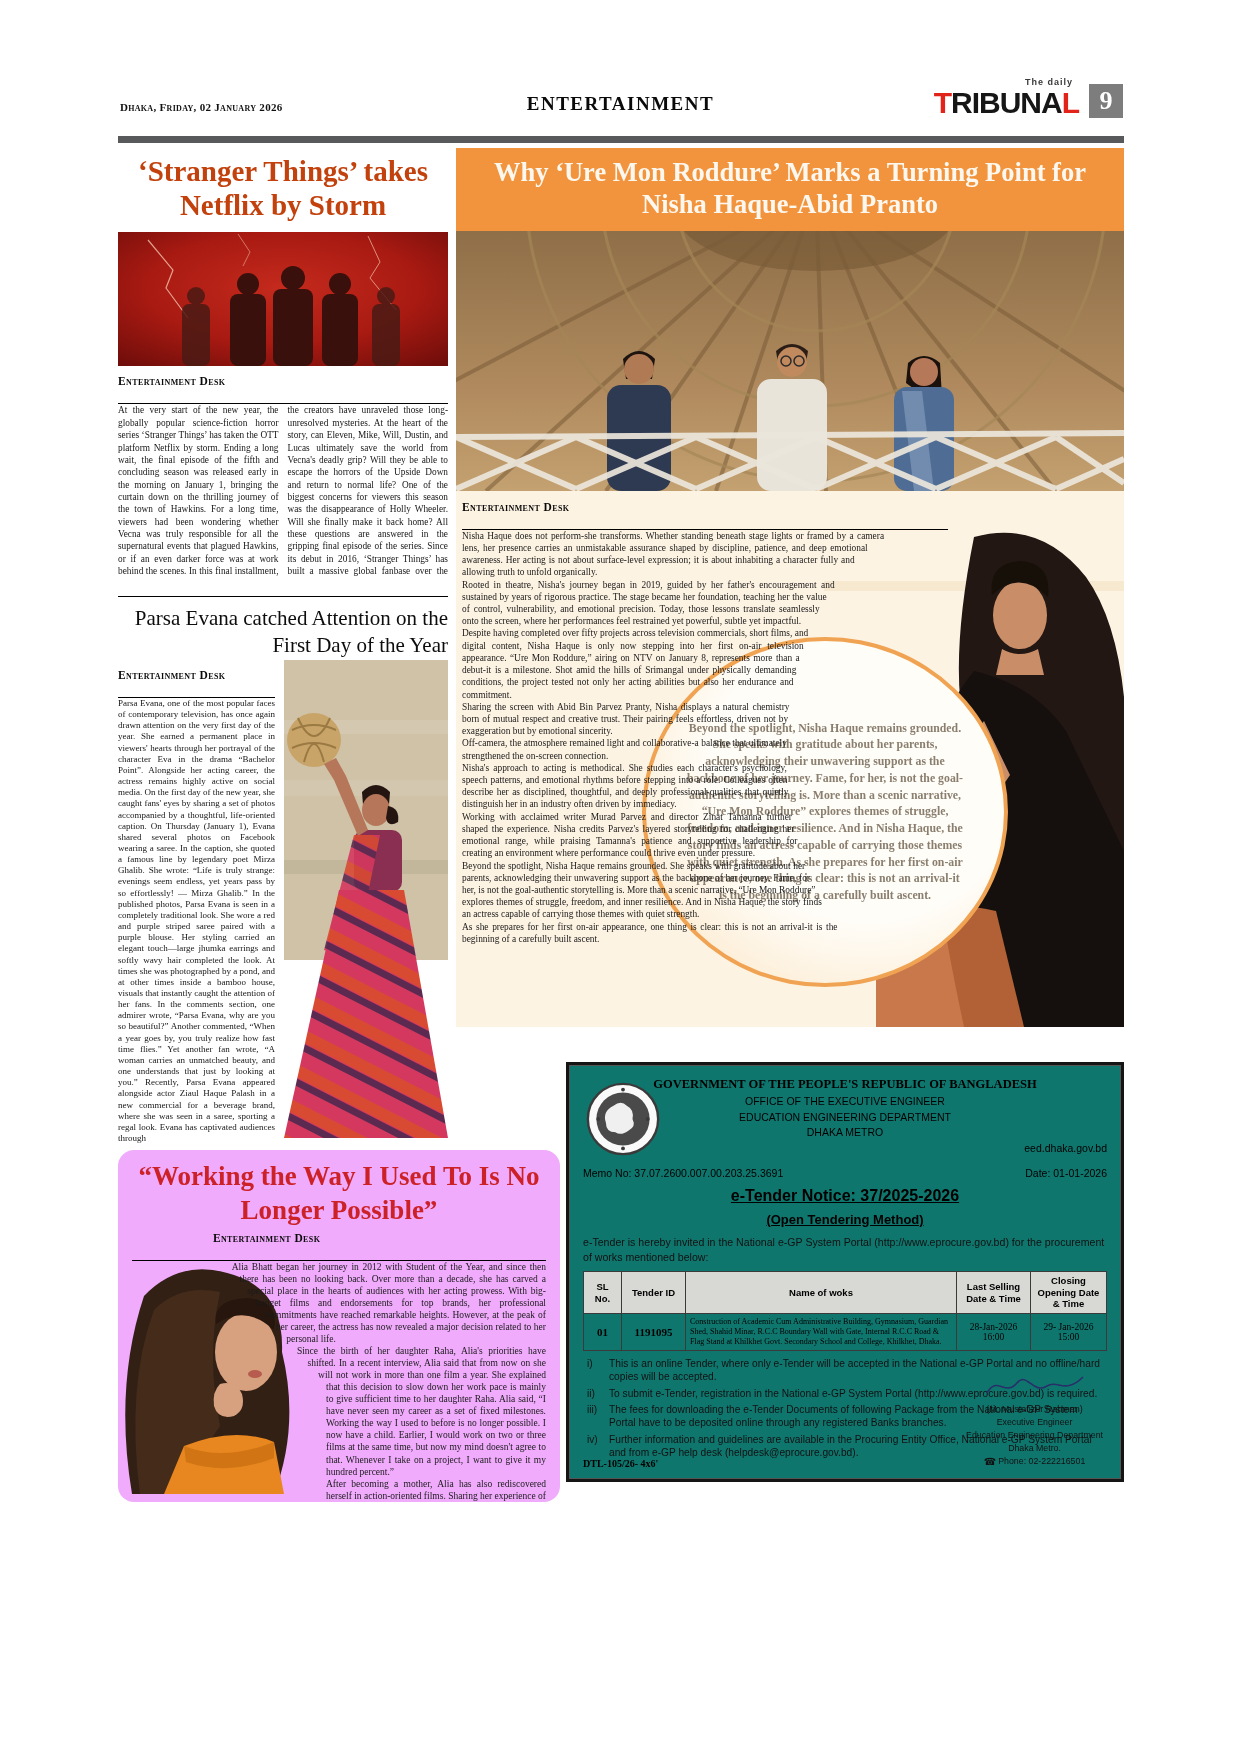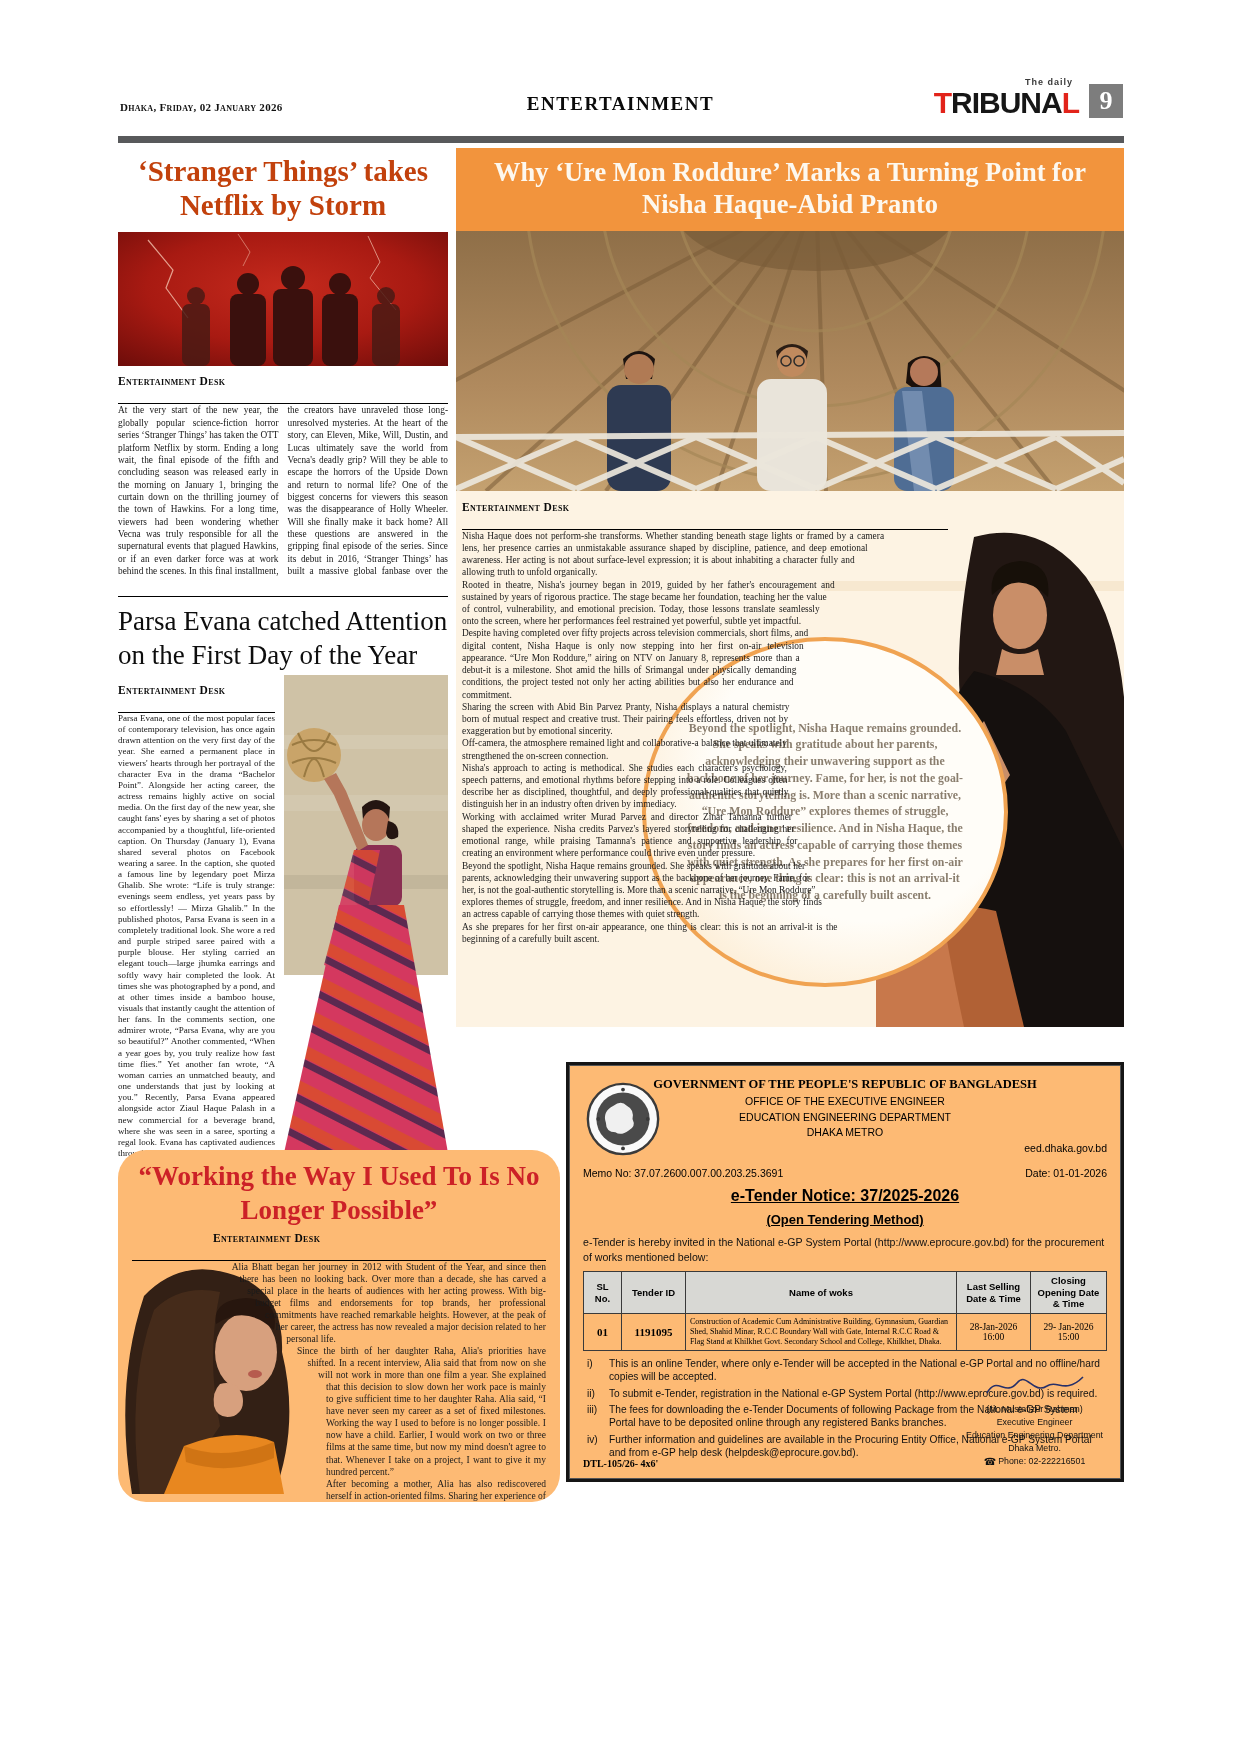--- a/index.html
+++ b/index.html
@@ -16,21 +16,21 @@
   .logo-page { width:34px; height:34px; background:#7d7d7d; color:#fff; font-size:26px; font-weight:bold; display:flex; align-items:center; justify-content:center; }
   .graybar { position:absolute; left:118px; top:136px; width:1006px; height:7px; background:#58595b; }
 
   
   .col-left { position:absolute; left:118px; top:150px; width:330px; }
   .st-title { color:#c2410c; font-size:29px; font-weight:bold; text-align:center; line-height:1.18; margin-top:4px; }
   .st-photo { display:block; margin-top:10px; width:330px; height:134px; }
   .desk { display:block; font-variant:small-caps; font-weight:bold; font-size:11.5px; letter-spacing:.4px; color:#0a0a0a; border-bottom:1.6px solid #000; padding-bottom:16px; margin:9px 0 0 0; }
   .st-body { column-count:2; column-gap:9px; font-size:9.3px; line-height:1.33; text-align:justify; color:#161616; height:182px; overflow:hidden; }
   .lc-divider { border-top:1.8px solid #000; margin-top:10px; }
-  .parsa-title { font-size:27px; font-weight:normal; text-align:left; line-height:1.25; margin:8px 0 2px 0; color:#0d0d0d; }
+  .parsa-title { font-size:21px; font-weight:normal; text-align:right; line-height:1.25; margin:8px 0 2px 0; color:#0d0d0d; }
   .parsa-row { display:flex; gap:9px; margin-top:2px; }
   .parsa-left { width:157px; }
   .parsa-left p { font-size:9px; line-height:1.24; text-align:justify; color:#161616; height:514px; overflow:hidden; }
   .parsa-right { width:164px; }
   .parsa-photo { display:block; width:164px; height:478px; }
   .parsa-right p { margin-top:10px; font-size:9.6px; line-height:1.3; text-align:justify; color:#161616; }
 
   
   .col-right { position:absolute; left:456px; top:148px; width:668px; }
   .orange-head { background:#f2943d; padding:8px 14px 10px 14px; }
@@ -39,29 +39,29 @@
   .cream { position:relative; background:#fdf3e3; height:536px; overflow:hidden; }
   .nisha-portrait { position:absolute; right:0; top:0; width:300px; height:536px; z-index:0; }
   .nisha-text { position:relative; z-index:2; width:500px; padding:6px 0 0 6px; }
   .nisha-text .desk { width:486px; margin-top:4px; }
   .nisha-text p { font-size:9.4px; line-height:1.3; text-align:justify; color:#1a1a1a; }
   .q-spacer { float:right; width:312px; height:352px; margin-top:96px; margin-right:-6px; shape-outside:ellipse(52% 50% at 100% 50%); shape-margin:10px; }
   .quote-circle { position:absolute; left:186px; top:146px; width:366px; height:350px; border-radius:50%; border:4px solid #f0a352; background:radial-gradient(ellipse at 62% 38%, #fffdf8 50%, #fbe3bf 100%); z-index:1; display:flex; align-items:center; justify-content:center; text-align:center; padding:34px 40px; }
   .quote-circle p { font-size:11.8px; font-weight:bold; line-height:1.42; color:#8a7e6e; }
 
   
-  .pink-box { position:absolute; left:118px; top:1150px; width:442px; height:352px; background:#fdba74; border-radius:28px; padding:8px 14px; overflow:hidden; }
+  .pink-box { position:absolute; left:118px; top:1150px; width:442px; height:352px; background:#f0abfc; border-radius:16px; padding:8px 14px; overflow:hidden; }
   .alia-title { color:#cc2127; font-size:27px; font-weight:bold; text-align:center; line-height:1.25; margin-top:2px; }
   .alia-content { margin-top:4px; }
   .alia-photo { float:left; width:196px; height:228px; margin:34px 6px 0 -8px; shape-outside:polygon(0% 0%, 34% 0%, 62% 32%, 100% 64%, 100% 100%, 0% 100%); shape-margin:6px; }
   .alia-content .desk { margin-top:0; border-bottom-width:1.4px; }
   .alia-content p { font-size:9.5px; line-height:1.27; text-align:justify; color:#1a1a1a; }
 
   
-  .tender { position:absolute; left:566px; top:1062px; width:558px; height:420px; background:#fdba74; border:3px solid #151515; box-shadow:0 0 0 1px #555 inset; font-family:"Liberation Sans", sans-serif; padding:10px 14px 8px 14px; }
+  .tender { position:absolute; left:566px; top:1062px; width:558px; height:420px; background:#0f766e; border:3px solid #151515; box-shadow:0 0 0 1px #555 inset; font-family:"Liberation Sans", sans-serif; padding:10px 14px 8px 14px; }
   .seal { position:absolute; left:16px; top:16px; width:76px; height:76px; }
   .gov-head { text-align:center; line-height:1.5; }
   .gov-head .g1 { font-family:"Liberation Serif", serif; font-weight:bold; font-size:12.5px; }
   .gov-head .g2 { font-size:10.5px; }
   .gov-head .g3 { font-size:10.5px; }
   .gov-head .g4 { font-size:10.5px; }
   .gov-head .g5 { font-size:10.5px;text-align:right; }
   .memo-row { display:flex; justify-content:space-between; font-size:10.5px; margin-top:10px; }
   .t-notice { text-align:center; font-size:16px; font-weight:bold; text-decoration:underline; margin-top:8px; }
   .t-method { text-align:center; font-size:13px; font-weight:bold; text-decoration:underline; margin-top:7px; }

